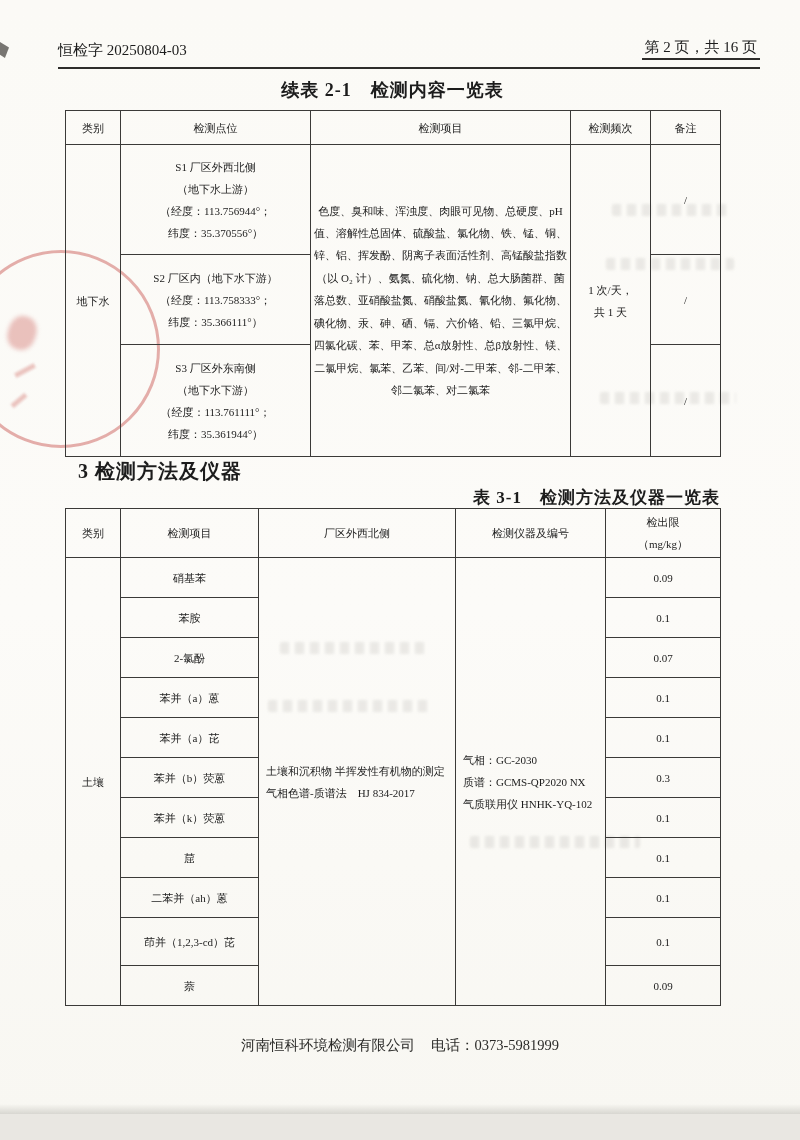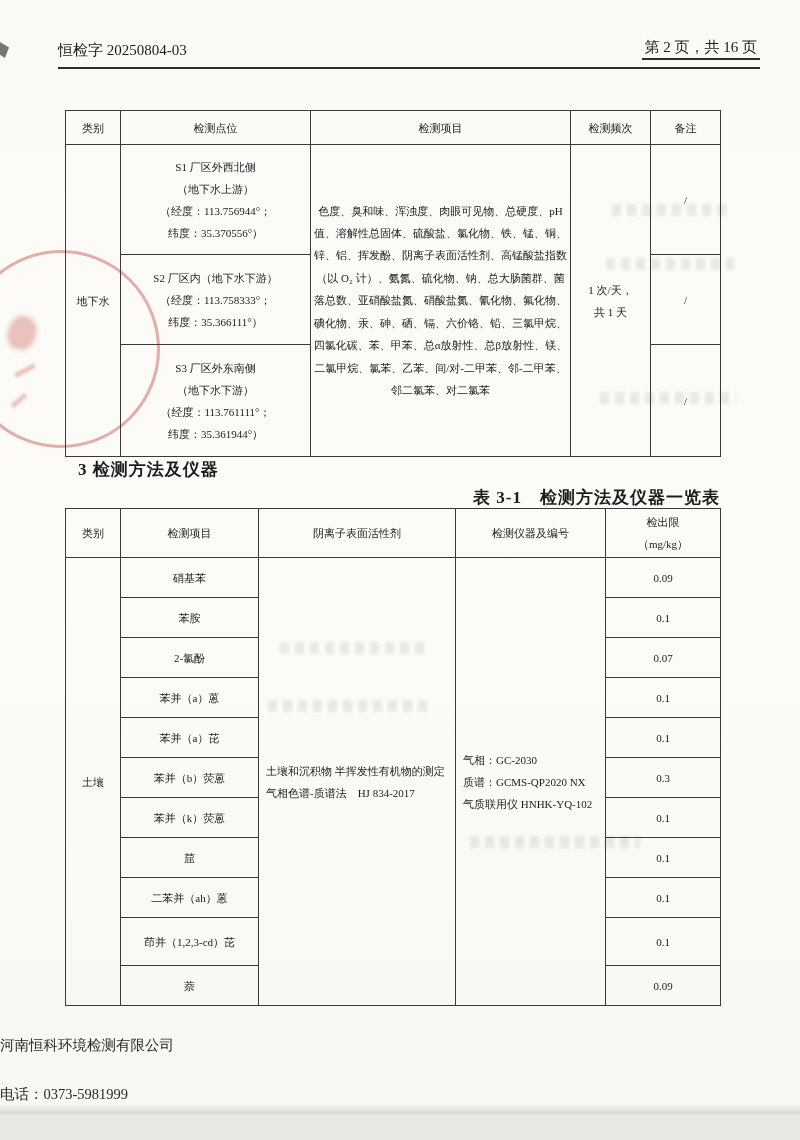--- a/index.html
+++ b/index.html
@@ -22,21 +22,21 @@
     font-size:15px;
   }
   .hdr .pg{border-bottom:2px solid #2e2d2b;padding:0 3px 1px 3px;}
   
   .t2title{
     position:absolute;left:65px;width:655px;top:78px;
     text-align:center;font-size:18px;font-weight:bold;letter-spacing:1px;
   }
   .sec3{
     position:absolute;left:78px;top:458px;
-    font-size:17px;font-weight:bold;letter-spacing:1px;
+    font-size:20px;font-weight:bold;letter-spacing:1px;
   }
   .t3title{
     position:absolute;left:65px;width:655px;top:486px;
     text-align:right;font-size:17px;font-weight:bold;letter-spacing:1px;
   }
   
   table{border-collapse:collapse;table-layout:fixed;background:transparent;}
   td,th{
     border:1px solid #3b3a38;
     font-weight:normal;font-size:11px;
@@ -49,22 +49,22 @@
   .t2 .r1{height:110px;} .t2 .r2{height:90px;} .t2 .r3{height:112px;}
   .t2 .items{line-height:22.4px;padding:2px 0;}
   .pre{white-space:pre-line;}
   .t3{position:absolute;left:65px;top:508px;width:655px;}
   .t3 thead tr{height:46px;}
   .t3 .h40{height:40px;} .t3 .h48{height:48px;}
   .left{text-align:left;padding:2px 7px;}
   
   .ftr{
     position:absolute;left:0;right:0;top:1036px;
-    display:flex;justify-content:center;gap:30px;
-    font-size:14.5px;color:#2a2a28;flex-direction:column;
+    display:flex;justify-content:center;gap:16px;
+    font-size:14.5px;color:#2a2a28;
   }
   
   .stamp{
     position:absolute;left:-38px;top:250px;width:192px;height:192px;
     border-radius:50%;border:3px solid rgba(192,58,52,.40);
     filter:blur(.6px);pointer-events:none;
   }
   .stamp-blob{
     position:absolute;left:8px;top:316px;width:28px;height:34px;
     background:rgba(192,58,52,.30);border-radius:45%;
@@ -105,20 +105,21 @@
   <div class="ghost" style="left:280px;top:642px;width:150px;"></div>
   <div class="ghost" style="left:268px;top:700px;width:162px;"></div>
   <div class="ghost" style="left:470px;top:836px;width:170px;"></div>
   <div class="bottom-shade"></div>
 
   <div class="hdr">
     <span>恒检字 20250804-03</span>
     <span class="pg">第 2 页，共 16 页</span>
   </div>
 
+  <div class="t2title">续表 2-1　检测内容一览表</div>
 
   <table class="t2">
     <colgroup>
       <col style="width:55px">
         <col style="width:190px">
         <col style="width:260px">
       <col style="width:80px">
         <col style="width:70px">
     </colgroup>
     <thead>
@@ -166,21 +167,21 @@
       <col style="width:55px">
         <col style="width:138px">
         <col style="width:197px">
       <col style="width:150px">
         <col style="width:115px">
     </colgroup>
     <thead>
       <tr>
         <th>类别</th>
         <th>检测项目</th>
-        <th>阴离子表面活性剂</th>
+        <th>厂区外西北侧</th>
         <th>检测仪器及编号</th>
         <th class="pre">检出限
 （mg/kg）</th>
       </tr>
     </thead>
     <tbody>
       <tr class="h40">
         <td rowspan="11">土壤</td>
         <td>硝基苯</td>
         <td rowspan="11" class="left">土壤和沉积物 半挥发性有机物的测定 气相色谱-质谱法　HJ 834-2017</td>

